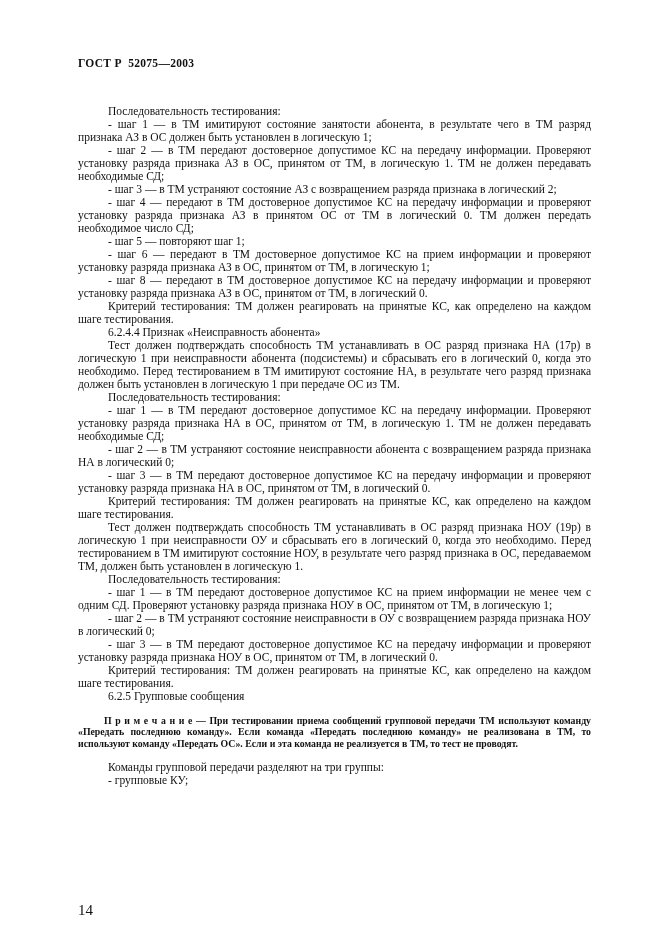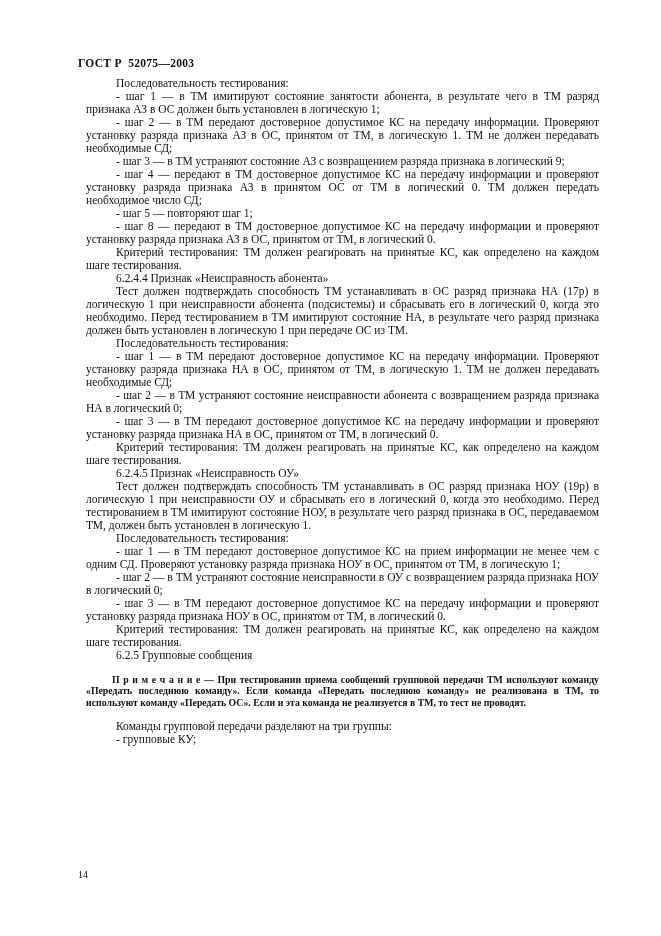--- a/index.html
+++ b/index.html
@@ -17,70 +17,69 @@
     position: absolute;
     top: 57px;
     left: 78px;
     font-size: 11.5px;
     font-weight: bold;
     letter-spacing: 0.3px;
     white-space: pre;
   }
   .doc-body {
     position: absolute;
-    top: 77px;
+    top: 105px;
     left: 78px;
     width: 513px;
     font-size: 11.5px;
     line-height: 13px;
-    margin-left: 8px;
   }
   .para {
     text-align: justify;
     text-indent: 30px;
   }
   .para.note {
     font-size: 9.8px;
     line-height: 11.3px;
     text-indent: 26px;
     font-weight: bold;
   }
   .para.gap {
     margin-top: 12px;
   }
   .page-number {
     position: absolute;
     left: 78px;
-    top: 869px;
-    font-size: 10px;
+    top: 902px;
+    font-size: 15px;
   }
 </style>
 </head>
 <body>
 
 <div class="page">
   <div class="doc-header">ГОСТ Р  52075—2003</div>
 
   <div class="doc-body">
       <div class="para">Последовательность тестирования:</div>
       <div class="para">- шаг 1 — в ТМ имитируют состояние занятости абонента, в результате чего в ТМ разряд признака АЗ в ОС должен быть установлен в логическую 1;</div>
       <div class="para">- шаг 2 — в ТМ передают достоверное допустимое КС на передачу информации. Проверяют установку разряда признака АЗ в ОС, принятом от ТМ, в логическую 1. ТМ не должен передавать необходимые СД;</div>
-      <div class="para">- шаг 3 — в ТМ устраняют состояние АЗ с возвращением разряда признака в логический 9;</div>
+      <div class="para">- шаг 3 — в ТМ устраняют состояние АЗ с возвращением разряда признака в логический 2;</div>
       <div class="para">- шаг 4 — передают в ТМ достоверное допустимое КС на передачу информации и проверяют установку разряда признака АЗ в принятом ОС от ТМ в логический 0. ТМ должен передать необходимое число СД;</div>
       <div class="para">- шаг 5 — повторяют шаг 1;</div>
+      <div class="para">- шаг 6 — передают в ТМ достоверное допустимое КС на прием информации и проверяют установку разряда признака АЗ в ОС, принятом от ТМ, в логическую 1;</div>
       <div class="para">- шаг 8 — передают в ТМ достоверное допустимое КС на передачу информации и проверяют установку разряда признака АЗ в ОС, принятом от ТМ, в логический 0.</div>
       <div class="para">Критерий тестирования: ТМ должен реагировать на принятые КС, как определено на каждом шаге тестирования.</div>
       <div class="para">6.2.4.4  Признак «Неисправность абонента»</div>
       <div class="para">Тест должен подтверждать способность ТМ устанавливать в ОС разряд признака НА (17р) в логическую 1 при неисправности абонента (подсистемы) и сбрасывать его в логический 0, когда это необходимо. Перед тестированием в ТМ имитируют состояние НА, в результате чего разряд признака должен быть установлен в логическую 1 при передаче ОС из ТМ.</div>
       <div class="para">Последовательность тестирования:</div>
       <div class="para">- шаг 1 — в ТМ передают достоверное допустимое КС на передачу информации. Проверяют установку разряда признака НА в ОС, принятом от ТМ, в логическую 1. ТМ не должен передавать необходимые СД;</div>
       <div class="para">- шаг 2 — в ТМ устраняют состояние неисправности абонента с возвращением разряда признака НА в логический 0;</div>
       <div class="para">- шаг 3 — в ТМ передают достоверное допустимое КС на передачу информации и проверяют установку разряда признака НА в ОС, принятом от ТМ, в логический 0.</div>
       <div class="para">Критерий тестирования: ТМ должен реагировать на принятые КС, как определено на каждом шаге тестирования.</div>
-      <div class="para">6.2.4.5  Признак «Неисправность ОУ»</div>
       <div class="para">Тест должен подтверждать способность ТМ устанавливать в ОС разряд признака НОУ (19р) в логическую 1 при неисправности ОУ и сбрасывать его в логический 0, когда это необходимо. Перед тестированием в ТМ имитируют состояние НОУ, в результате чего разряд признака в ОС, передаваемом ТМ, должен быть установлен в логическую 1.</div>
       <div class="para">Последовательность тестирования:</div>
       <div class="para">- шаг 1 — в ТМ передают достоверное допустимое КС на прием информации не менее чем с одним СД. Проверяют установку разряда признака НОУ в ОС, принятом от ТМ, в логическую 1;</div>
       <div class="para">- шаг 2 — в ТМ устраняют состояние неисправности в ОУ с возвращением разряда признака НОУ в логический 0;</div>
       <div class="para">- шаг 3 — в ТМ передают достоверное допустимое КС на передачу информации и проверяют установку разряда признака НОУ в ОС, принятом от ТМ, в логический 0.</div>
       <div class="para">Критерий тестирования: ТМ должен реагировать на принятые КС, как определено на каждом шаге тестирования.</div>
       <div class="para">6.2.5  Групповые сообщения</div>
       <div class="para note gap">П р и м е ч а н и е — При тестировании приема сообщений групповой передачи ТМ используют команду «Передать последнюю команду». Если команда «Передать последнюю команду» не реализована в ТМ, то используют команду «Передать ОС». Если и эта команда не реализуется в ТМ, то тест не проводят.</div>
       <div class="para gap">Команды групповой передачи разделяют на три группы:</div>
       <div class="para">- групповые КУ;</div>

